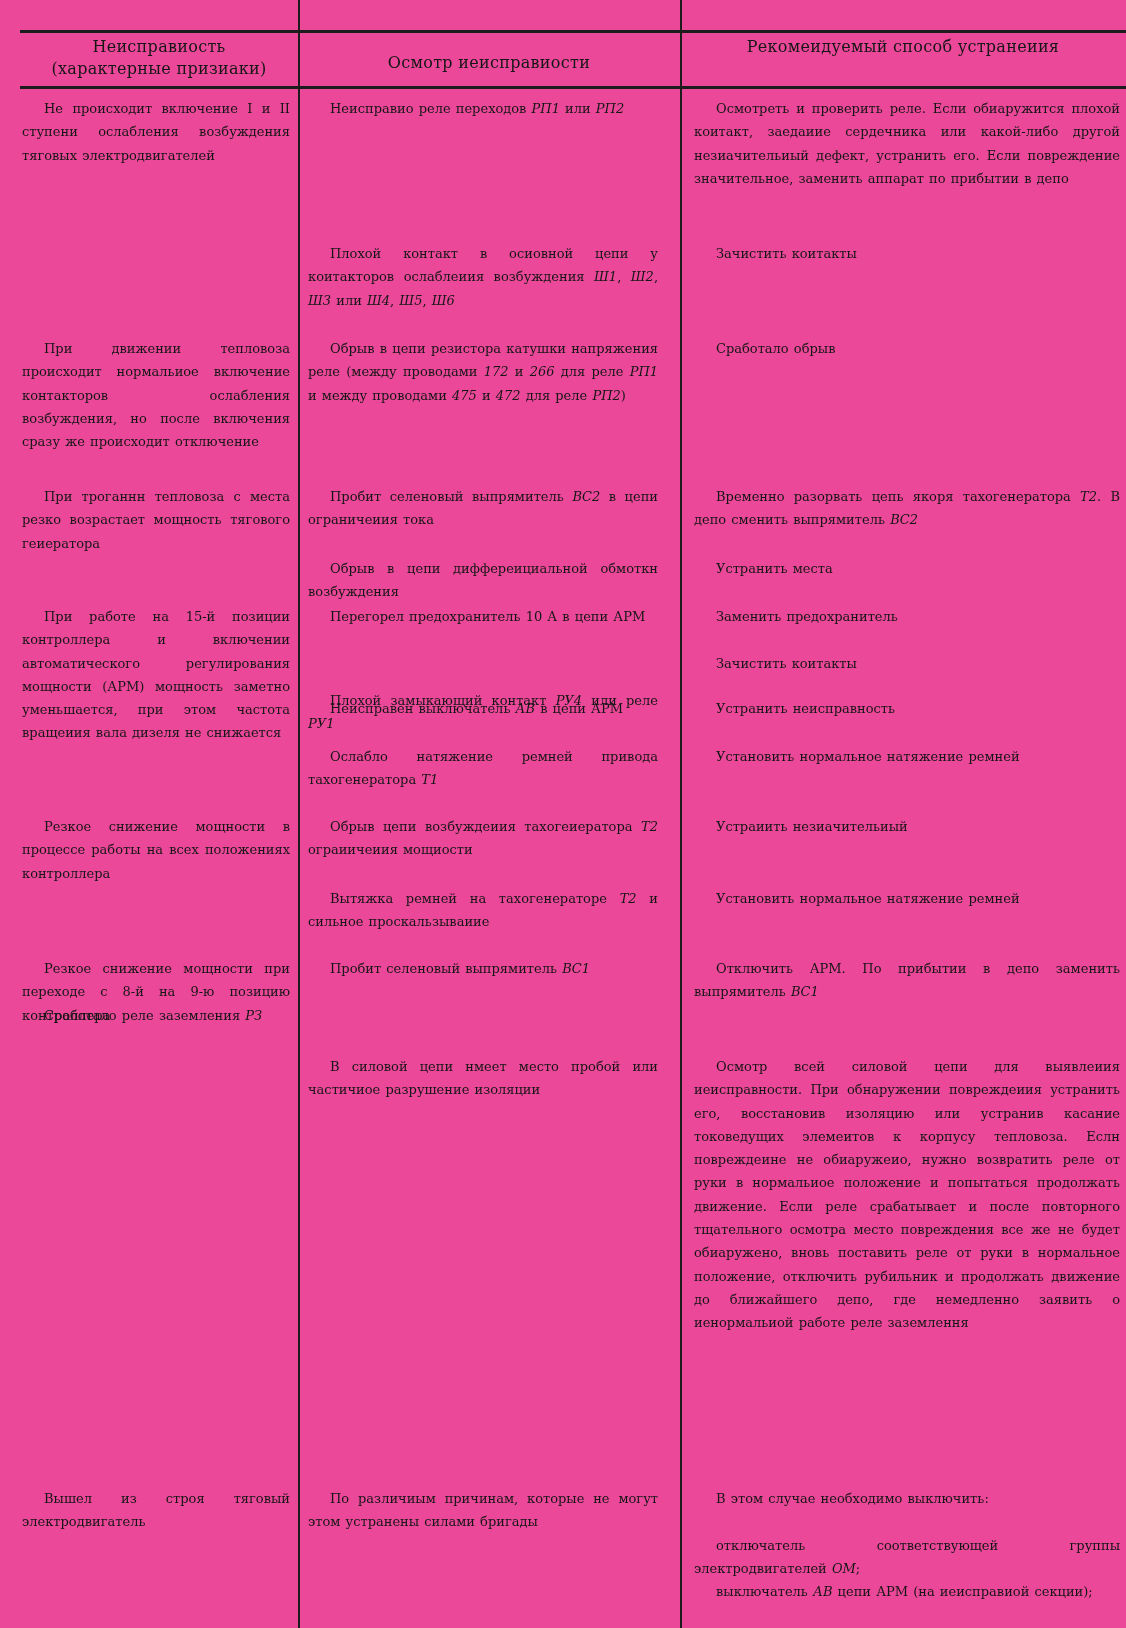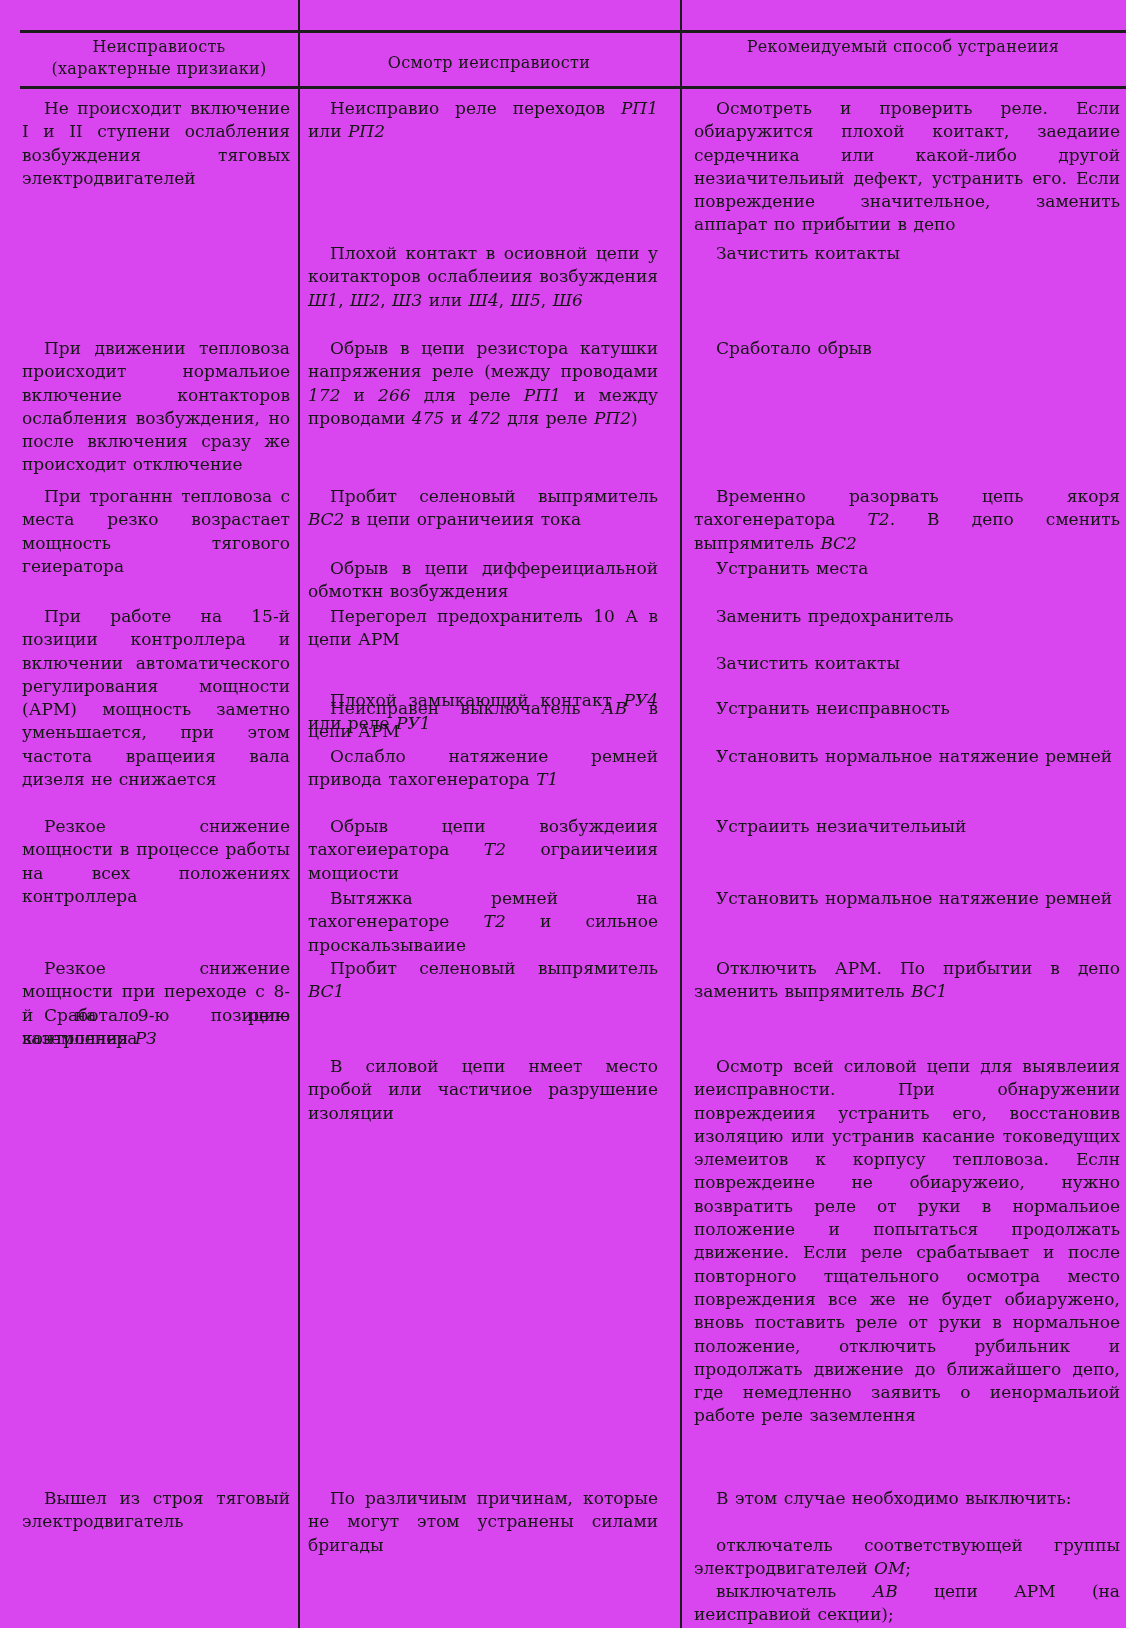--- a/index.html
+++ b/index.html
@@ -1,40 +1,40 @@
 <!DOCTYPE html>
 <html lang="ru"><head>
 <meta charset="utf-8">
 <style>
   html,body{margin:0;padding:0;background:#e8e8e4;}
   .page{
     position:relative;
     width:1126px;height:1628px;
     margin:0 auto;
-    background:#d946ef;
+    background:#ec4899;
     color:#161616;
     font-family:"DejaVu Serif","Liberation Serif",serif;
     overflow:hidden;
   }
   .rule{position:absolute;background:#1c1c1c;}
   .rule.v{top:0;height:1628px;width:2px;}
   .rule.h{left:20px;right:0;height:3px;}
   .hcell{
     position:absolute;
     text-align:center;
     font-size:16px;
     line-height:22px;
     letter-spacing:.3px;
   }
   .cell{
     position:absolute;
     margin:0;
     text-align:justify;
     text-indent:22px;
-    font-size:17px;
+    font-size:13px;
     line-height:23.3px;
     word-spacing:1px;
   }
   .cell i{}
   .c1{left:22px;width:268px;}
   .c2{left:308px;width:350px;}
   .c3{left:694px;width:426px;}
 </style>
 </head>
 <body>

